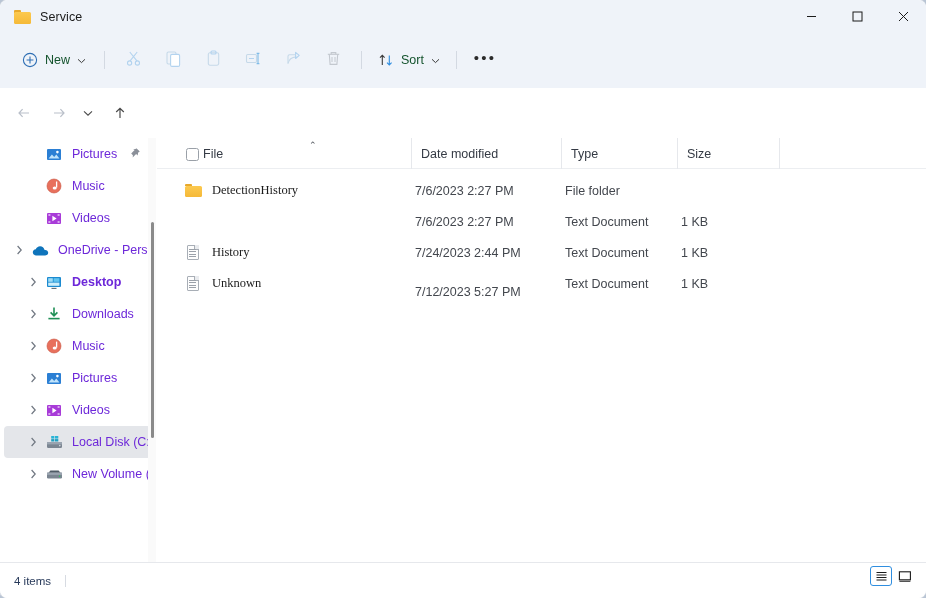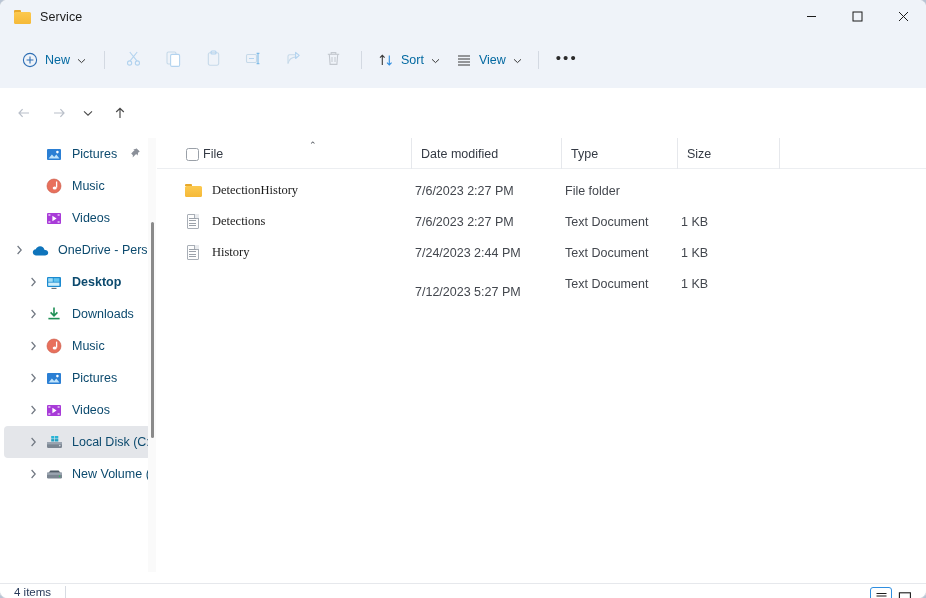--- a/index.html
+++ b/index.html
@@ -62,21 +62,21 @@
     width: 926px; height: 55px;
     background: #eff3f9;
   }
   .cb-inner {
     position: absolute; left: 14px; top: 8px;
     height: 38px; display: flex; align-items: center;
   }
   .cb-btn {
     height: 32px; border-radius: 4px;
     display: flex; align-items: center;
-    padding: 0 8px; color: #0369a1;
+    padding: 0 8px; color: #14532d;
     font-size: 12.5px; cursor: default;
   }
   .cb-btn.new { padding: 0 10px 0 8px; }
   .cb-icon-btn {
     width: 40px; height: 32px; border-radius: 4px;
     display: flex; align-items: center; justify-content: center;
   }
   .cb-icon-btn.disabled { opacity: 1; }
   .cb-label { margin-left: 7px; }
   .chev { margin-left: 7px; }
@@ -159,21 +159,21 @@
     position: absolute; left: 0; top: 138px;
     width: 157px; height: 434px;
     background: #ffffff;
     overflow: hidden;
   }
   .nav-item {
     position: relative;
     height: 32px; margin: 0 6px 0 4px;
     display: flex; align-items: center;
     border-radius: 4px;
-    font-size: 12.5px; color: #0c4a6e;
+    font-size: 12.5px; color: #6d28d9;
     white-space: nowrap;
   }
   .nav-item.hovered { background: #e4e6ea; }
   .twisty {
     width: 22px; flex: none;
     display: flex; align-items: center; justify-content: center;
     color: #707781;
   }
   .twisty.empty { visibility: hidden; }
   .nv-icon {
@@ -265,24 +265,24 @@
     width: 7px; height: 8px;
   }
   .txt-lines i {
     display: block; height: 1px; background: #9ba1a9; margin-bottom: 1.6px;
   }
   .sub { color: #43474e; }
 
   
   .statusbar {
     position: absolute; left: 0; bottom: 0;
-    width: 926px; height: 15px;
+    width: 926px; height: 36px;
     background: #ffffff;
     border-top: 1px solid #e6e8ec;
-    display: flex; align-items: flex-end;
+    display: flex; align-items: center;
   }
   .status-text {
     margin-left: 14px; font-size: 11.5px; color: #283a5a;
   }
   .status-sep {
     width: 1px; height: 12px; background: #d7dbe2; margin-left: 14px;
   }
   .viewtoggles {
     position: absolute; right: 10px; top: 3px;
     display: flex; gap: 2px;
@@ -407,33 +407,20 @@
           </svg>
         </span>
         <span class="cb-label">Sort</span>
         <span class="chev">
           <svg width="9" height="6" viewBox="0 0 9 6">
               <path d="M1 1.3L4.5 4.6 8 1.3" fill="none" stroke="#3a3a3a" stroke-width="1"></path>
             </svg>
         </span>
       </div>
 
-      <div class="cb-btn">
-        <span style="display:flex">
-          <svg width="16" height="16" viewBox="0 0 16 16">
-            <path d="M2 4h12M2 7h12M2 10h12M2 13h12" stroke="#3a3a3a" stroke-width="1.1"></path>
-          </svg>
-        </span>
-        <span class="cb-label">View</span>
-        <span class="chev">
-          <svg width="9" height="6" viewBox="0 0 9 6">
-              <path d="M1 1.3L4.5 4.6 8 1.3" fill="none" stroke="#3a3a3a" stroke-width="1"></path>
-            </svg>
-        </span>
-      </div>
 
       <div class="sep"></div>
 
       <div class="cb-icon-btn">
         <span class="dots">•••</span>
       </div>
     </div>
   </div>
 
   <div class="navrow">
@@ -716,32 +703,20 @@
             <span>7/6/2023 2:27 PM</span>
           </div>
           <div class="cell sub" style="left: 404px; width: 116px;">
             <span>File folder</span>
           </div>
           <div class="cell sub" style="left: 520px; width: 102px;">
             <span></span>
           </div>
         </div>
         <div class="row">
-          <div class="cell name" style="left: 24px; width: 226px;">
-            <span class="ic file-ic">
-              <span class="txt-ic"></span>
-              <span class="txt-lines">
-                <i></i>
-                <i></i>
-                <i></i>
-                <i></i>
-              </span>
-            </span>
-            <span>Detections</span>
-          </div>
           <div class="cell sub" style="left: 254px; width: 150px;">
             <span>7/6/2023 2:27 PM</span>
           </div>
           <div class="cell sub" style="left: 404px; width: 116px;">
             <span>Text Document</span>
           </div>
           <div class="cell sub" style="left: 520px; width: 102px;">
             <span>1 KB</span>
           </div>
         </div>
@@ -762,20 +737,32 @@
             <span>7/24/2023 2:44 PM</span>
           </div>
           <div class="cell sub" style="left: 404px; width: 116px;">
             <span>Text Document</span>
           </div>
           <div class="cell sub" style="left: 520px; width: 102px;">
             <span>1 KB</span>
           </div>
         </div>
         <div class="row">
+          <div class="cell name" style="left: 24px; width: 226px;">
+            <span class="ic file-ic">
+              <span class="txt-ic"></span>
+              <span class="txt-lines">
+                <i></i>
+                <i></i>
+                <i></i>
+                <i></i>
+              </span>
+            </span>
+            <span>Unknown</span>
+          </div>
           <div class="cell sub" style="left: 254px; width: 150px; align-items: flex-end;">
             <span>7/12/2023 5:27 PM</span>
           </div>
           <div class="cell sub" style="left: 404px; width: 116px;">
             <span>Text Document</span>
           </div>
           <div class="cell sub" style="left: 520px; width: 102px;">
             <span>1 KB</span>
           </div>
         </div>

